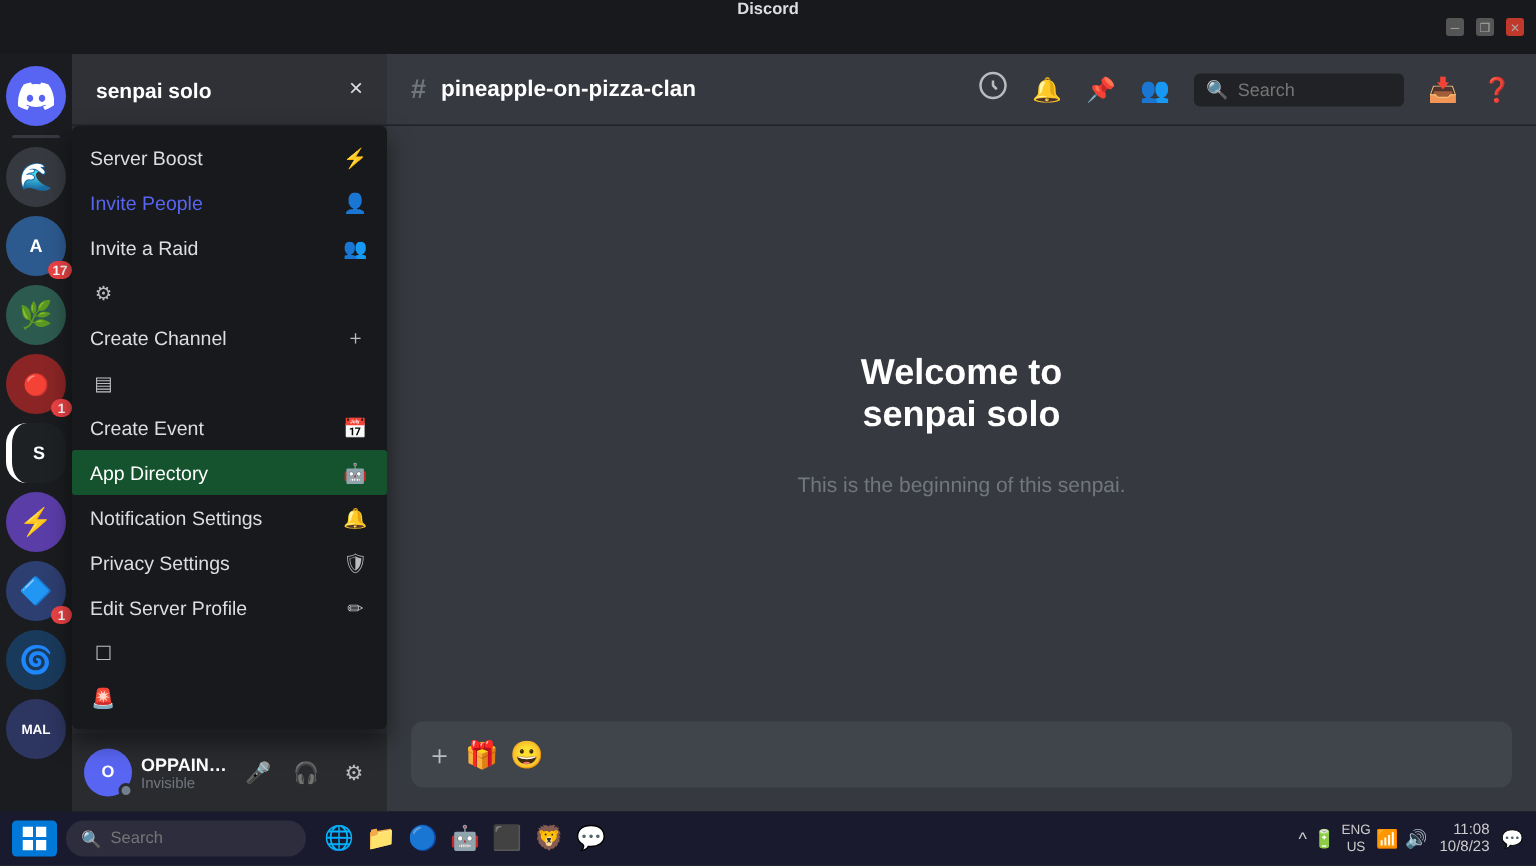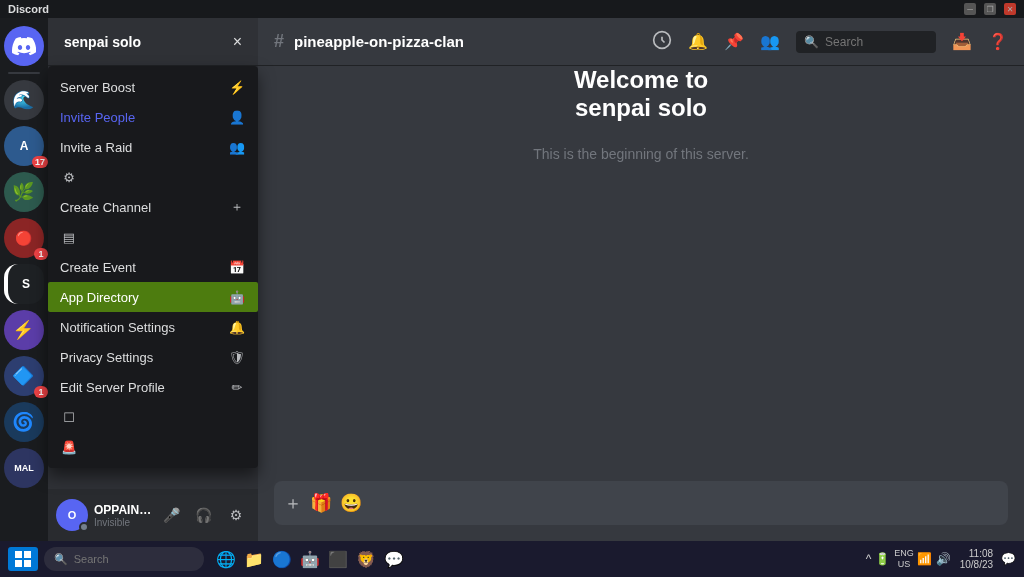--- a/index.html
+++ b/index.html
@@ -8,26 +8,27 @@
       height: 577px;
       overflow: hidden;
       font-family: 'Segoe UI', sans-serif;
       background: #1e2124;
       display: flex;
       flex-direction: column;
     }
 
     
     #titlebar {
-      height: 18px;
+      height: 36px;
       background: #17191c;
       display: flex;
       align-items: center;
       padding: 0 8px;
       flex-shrink: 0;
+      flex-direction: column;
     }
     #titlebar .window-controls {
       margin-left: auto;
       display: flex;
       gap: 8px;
     }
     #titlebar .win-btn {
       width: 12px;
       height: 12px;
       background: #555;
@@ -147,21 +148,21 @@
     .menu-item {
       display: flex;
       align-items: center;
       padding: 6px 12px;
       cursor: pointer;
       color: #dcddde;
       font-size: 13px;
       justify-content: space-between;
     }
     .menu-item.active {
-      background: #4d7c0f;
+      background: #14532d;
       color: #fff;
       border-radius: 2px;
     }
     .menu-item.danger {
       color: #ed4245;
     }
     .menu-item .label { flex: 1; }
     .menu-item .icon {
       width: 18px;
       height: 18px;
@@ -231,20 +232,21 @@
       color: #72767d;
       font-size: 12px;
       width: 100%;
     }
 
     
     #chat-area {
       flex: 1;
       display: flex;
       align-items: center;
+      justify-content: center;
       flex-direction: column;
       gap: 24px;
     }
     .welcome-title {
       color: #fff;
       font-size: 24px;
       font-weight: 700;
       text-align: center;
     }
     .welcome-sub {
@@ -576,21 +578,21 @@
         </div>
         <span class="header-icon">📥</span>
         <span class="header-icon">❓</span>
       </div>
     </div>
 
     <div id="chat-area">
       <div class="welcome-title">
         Welcome to<br>senpai solo
       </div>
-      <div class="welcome-sub">This is the beginning of this server.</div>
+      <div class="welcome-sub">This is the beginning of this senpai.</div>
     </div>
 
     <div id="message-input-area">
       <div class="message-input-wrap">
         <span class="input-icon">＋</span>
         <span class="input-icon">🎁</span>
         <span class="input-icon">😀</span>
       </div>
     </div>
   </div>

